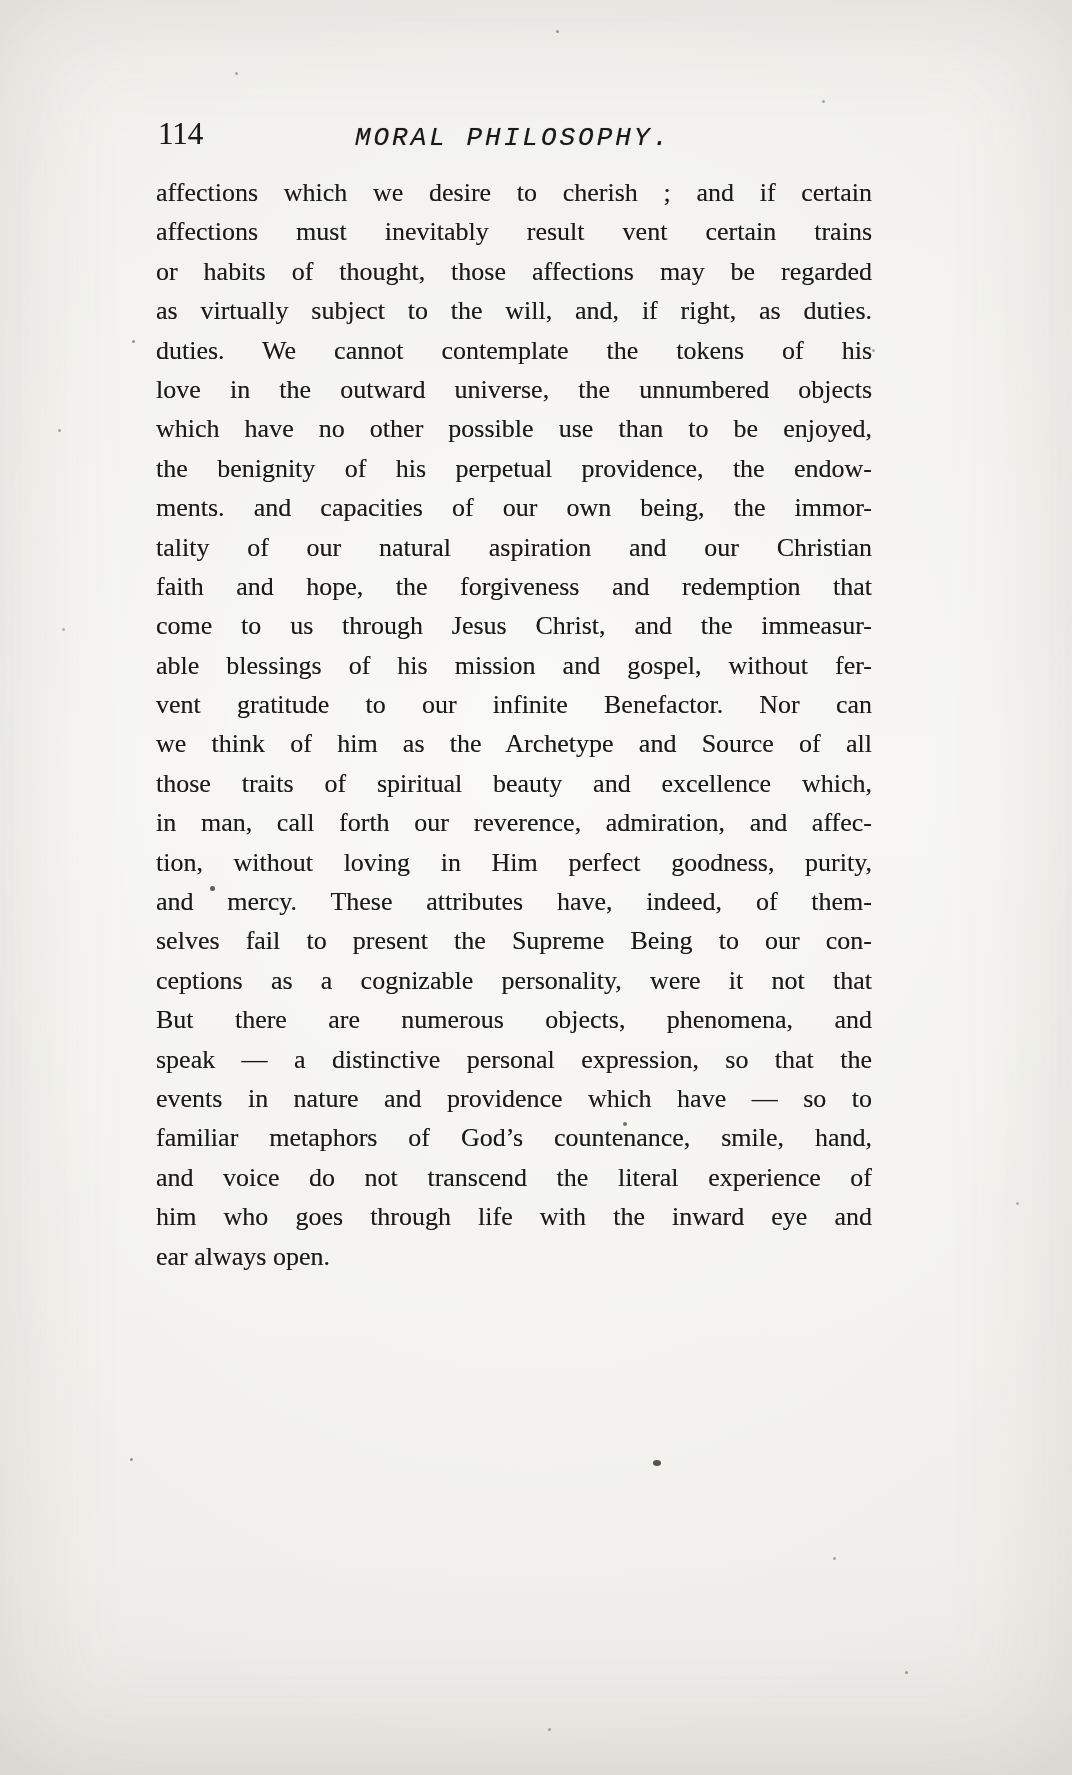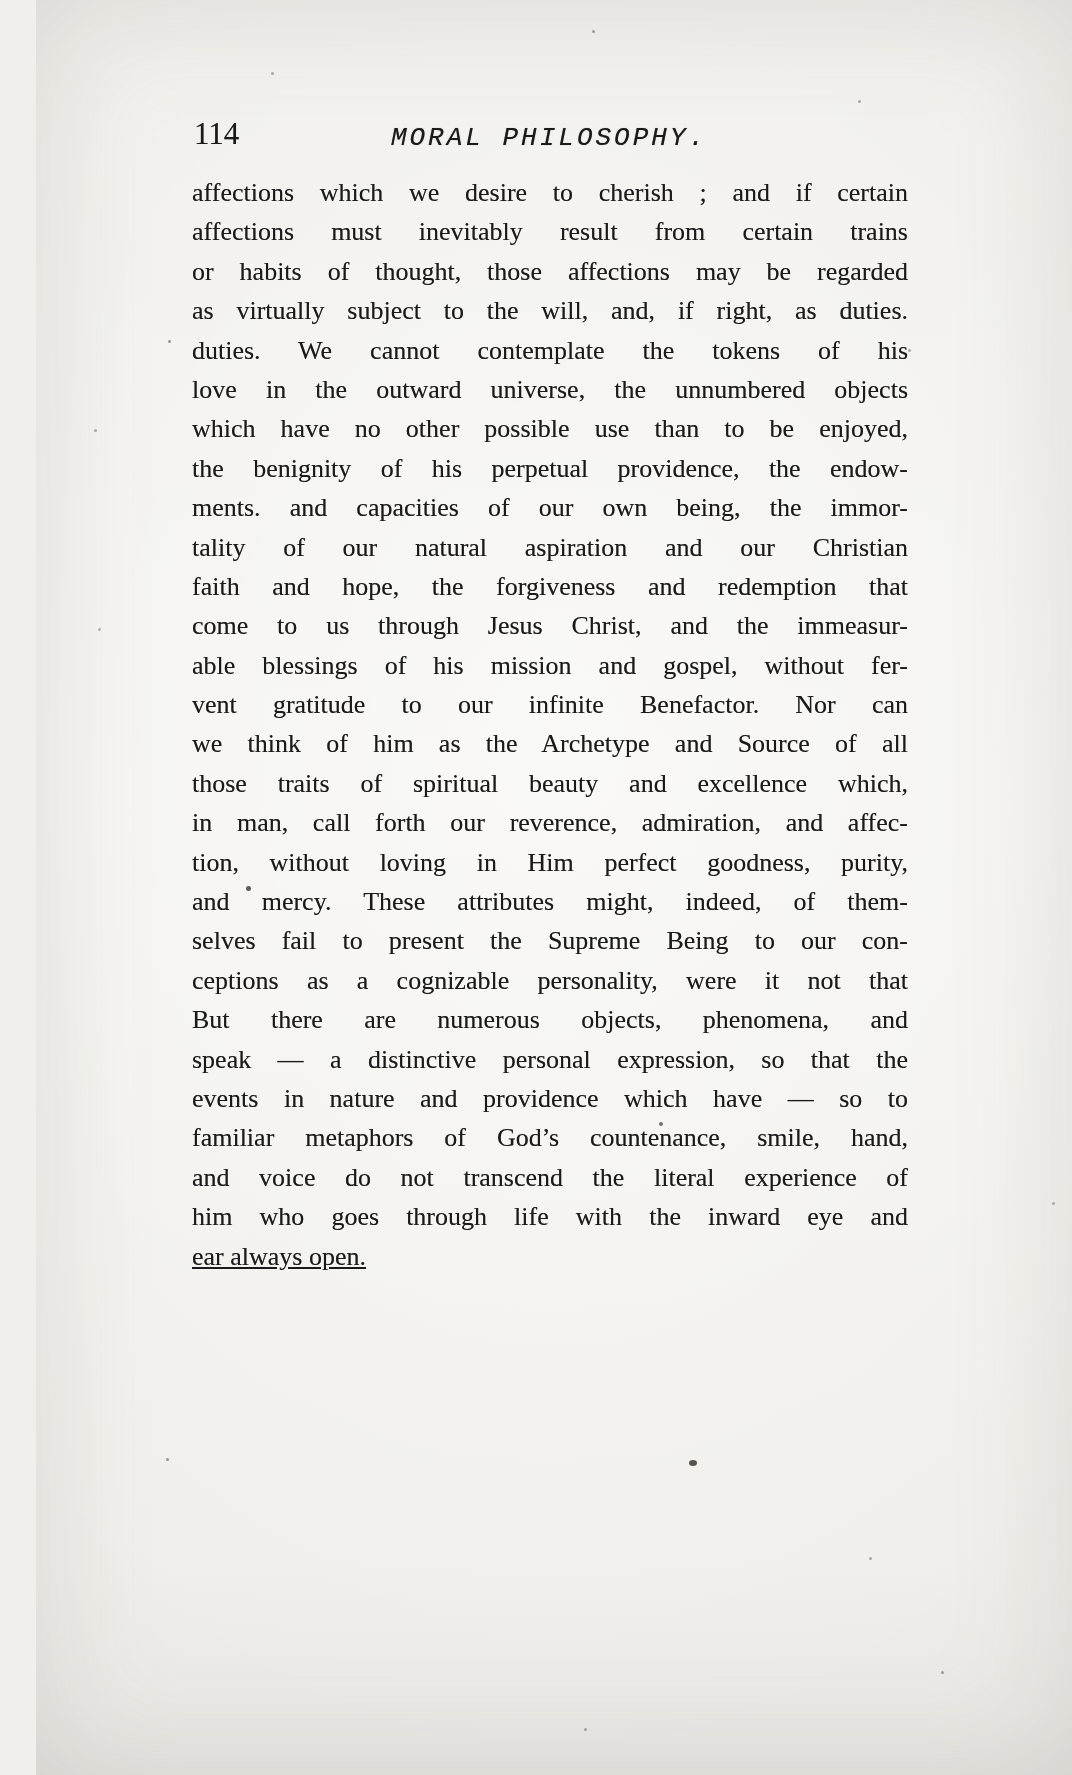--- a/index.html
+++ b/index.html
@@ -13,21 +13,20 @@
   }
   .page {
     position: absolute;
     inset: 0;
     background:
       radial-gradient(ellipse 120% 90% at 50% 42%,
         rgba(255,255,255,0.55) 0%,
         rgba(255,255,255,0.0) 65%),
       linear-gradient(180deg, #efeeea 0%, #f3f2ee 45%, #efeeea 88%, #e7e6e2 100%);
     box-shadow: inset 0 0 120px rgba(120,115,105,0.18);
-    margin-left: 36px;
   }
   .pagenum {
     position: absolute;
     left: 158px;
     top: 116px;
     font-size: 31px;
     color: var(--ink, #1a1a1a);
     text-shadow: 0 0 0.6px rgba(20,20,20,0.5);
   }
   .runhead {
@@ -55,55 +54,54 @@
   .line {
     height: 39.4px;
     line-height: 39.4px;
     text-align: justify;
     text-align-last: justify;
     overflow: hidden;
   }
   .line.last {
     text-align: left;
     text-align-last: left;
-    text-decoration: underline;
   }
   .speck {
     position: absolute;
     background: #3a372f;
     border-radius: 50%;
     pointer-events: none;
   }
 </style>
 </head>
 <body style="--paper: #f0efeb; --ink: #1a1a1a;">
 
 <div class="page">
   <div class="pagenum">114</div>
   <div class="runhead">MORAL PHILOSOPHY.</div>
   <div class="bodytext">
       <div class="line">affections which we desire to cherish ; and if certain</div>
-      <div class="line">affections must inevitably result from certain trains</div>
+      <div class="line">affections must inevitably result vent certain trains</div>
       <div class="line">or habits of thought, those affections may be regarded</div>
       <div class="line">as virtually subject to the will, and, if right, as duties.</div>
       <div class="line">duties. We cannot contemplate the tokens of his</div>
       <div class="line">love in the outward universe, the unnumbered objects</div>
       <div class="line">which have no other possible use than to be enjoyed,</div>
       <div class="line">the benignity of his perpetual providence, the endow-</div>
       <div class="line">ments. and capacities of our own being, the immor-</div>
       <div class="line">tality of our natural aspiration and our Christian</div>
       <div class="line">faith and hope, the forgiveness and redemption that</div>
       <div class="line">come to us through Jesus Christ, and the immeasur-</div>
       <div class="line">able blessings of his mission and gospel, without fer-</div>
       <div class="line">vent gratitude to our infinite Benefactor. Nor can</div>
       <div class="line">we think of him as the Archetype and Source of all</div>
       <div class="line">those traits of spiritual beauty and excellence which,</div>
       <div class="line">in man, call forth our reverence, admiration, and affec-</div>
       <div class="line">tion, without loving in Him perfect goodness, purity,</div>
-      <div class="line">and mercy. These attributes might, indeed, of them-</div>
+      <div class="line">and mercy. These attributes have, indeed, of them-</div>
       <div class="line">selves fail to present the Supreme Being to our con-</div>
       <div class="line">ceptions as a cognizable personality, were it not that</div>
       <div class="line">But there are numerous objects, phenomena, and</div>
       <div class="line">speak — a distinctive personal expression, so that the</div>
       <div class="line">events in nature and providence which have — so to</div>
       <div class="line">familiar metaphors of God’s countenance, smile, hand,</div>
       <div class="line">and voice do not transcend the literal experience of</div>
       <div class="line">him who goes through life with the inward eye and</div>
       <div class="line last">ear always open.</div>
     </div>

